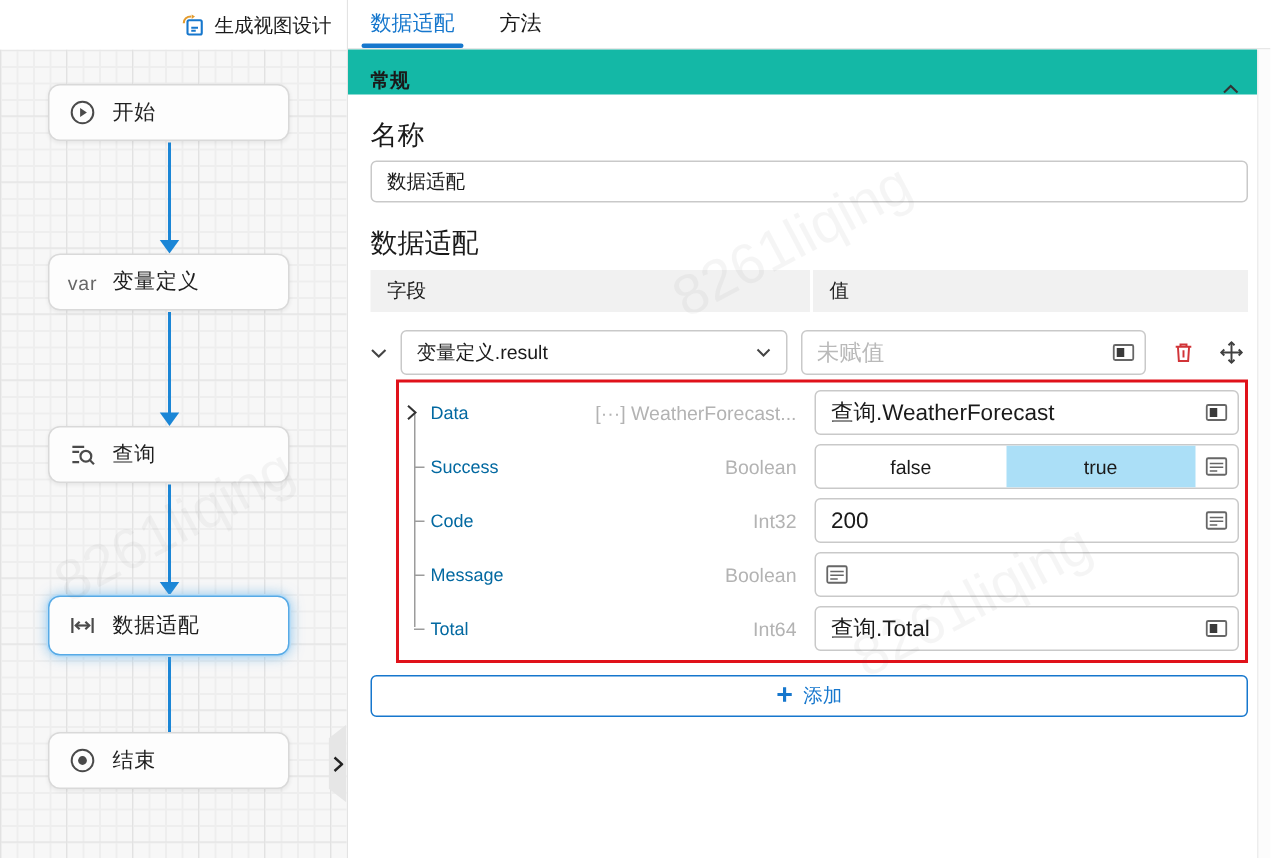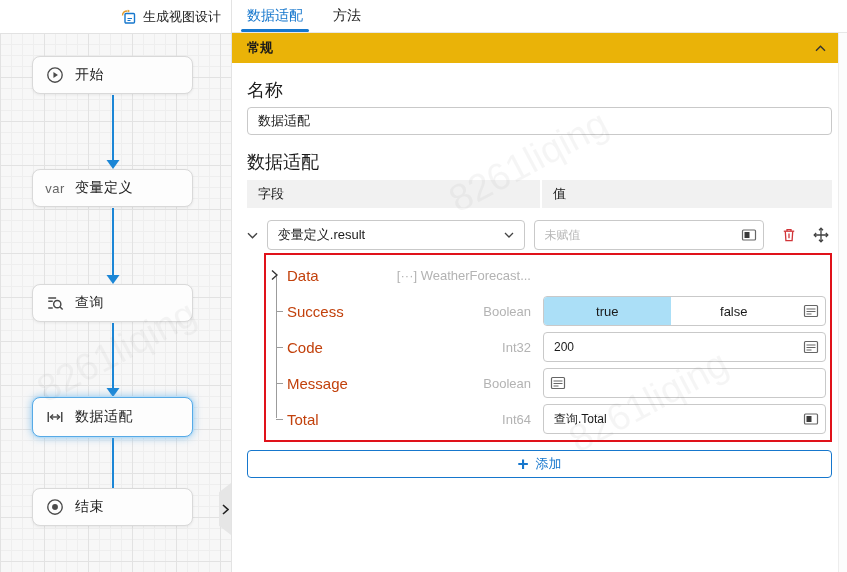--- a/index.html
+++ b/index.html
@@ -39,21 +39,21 @@
   .scroll-track { position:absolute; top:33px; right:0; bottom:0; width:9px; background:#fcfcfc;
     border-left:1px solid #ededed; z-index:1; }
   .tabs { height:33px; display:flex; align-items:stretch; border-bottom:1px solid #e7e7e7;
     padding-left:9px; gap:4px; }
   .tab { display:flex; align-items:center; padding:0 6px; font-size:14px; color:#1a1a1a;
     cursor:pointer; position:relative; }
   .tab.active { color:#1677cd; }
   .tab.active::after { content:""; position:absolute; left:0; right:0; bottom:0; height:3px;
     background:#1677cd; border-radius:2px; }
   .tab + .tab { margin-left:14px; }
-  .section-bar { height:30px; background:#eab308; display:flex; align-items:center;
+  .section-bar { height:30px; background:#14b8a6; display:flex; align-items:flex-end;
     padding:0 12px 0 15px; margin-right:9px;gap:31px; }
   .section-bar .stitle { font-size:13px; font-weight:700; }
   .section-bar .sp { flex:1; }
   .pbody { padding:0 6px 0 15px; margin-right:9px; }
   .flabel { font-size:18px; margin-top:15px; }
   .tinput { margin-top:5px; height:28px; border:1px solid #c9c9c9; border-radius:4px;
     width:100%; display:flex; align-items:center; background:#fff; }
   .tinput input { border:0; outline:0; flex:1; height:100%; padding:0 10px; font-size:13px;
     font-family:inherit; background:transparent; color:#1a1a1a; }
 
@@ -63,37 +63,37 @@
   .thcell.c1 { width:293px; } .thcell.c2 { flex:1; }
 
   .maprow { display:flex; align-items:center; margin-top:12px; }
   .expander { width:20px; display:flex; justify-content:flex-start; color:#444; cursor:pointer; }
   .select { width:260px; height:30px; border:1px solid #c9c9c9; border-radius:4px;
     display:flex; align-items:center; padding:0 10px; font-size:13px; background:#fff; cursor:pointer; }
   .select .sval { flex:1; }
   .vbox { height:30px; border:1px solid #c9c9c9; border-radius:4px; background:#fff;
     display:flex; align-items:center; overflow:hidden; }
   .vbox input { border:0; outline:0; flex:1; min-width:0; height:100%; padding:0 10px;
-    font-size:12px; font-family:inherit; background:transparent; color:#1a1a1a; }
+    font-size:15px; font-family:inherit; background:transparent; color:#1a1a1a; }
   .vbox input::placeholder { color:#b9b9b9; }
   .maprow .vbox.rowval { width:233px; margin-left:9px; }
   .edit-icon { width:28px; height:100%; display:flex; align-items:center; justify-content:center;
     cursor:pointer; flex:0 0 28px; }
   .tool-btn { width:22px; height:22px; display:flex; align-items:center; justify-content:center;
     cursor:pointer; }
   .tool-btn.trash { margin-left:14px; color:#d13438; }
   .tool-btn.move { margin-left:10px; color:#404040; }
 
   .redgroup { margin-left:17px; margin-top:3px; border:2px solid #e0121a; position:relative;
     padding:2px 4px 3px 0; }
   .tree-vline { position:absolute; left:10px; top:20px; width:1px; height:143px; background:#9c9c9c; }
   .frow { display:flex; align-items:center; height:36px; position:relative; }
   .fleft { width:277px; flex:0 0 277px; display:flex; align-items:center; position:relative;
     padding-left:21px; padding-right:12px; }
-  .fname { font-size:15px; color:#c2410c; flex:0 0 auto; }
+  .fname { font-size:12px; color:#0369a1; flex:0 0 auto; }
   .ftype { font-size:13px; color:#b3b3b3; margin-left:auto; white-space:nowrap; overflow:hidden; }
   .tick { position:absolute; left:10px; top:50%; width:7px; height:1px; background:#9c9c9c; }
   .dchev { position:absolute; left:5px; top:50%; transform:translateY(-50%); color:#333; cursor:pointer; display:flex; }
   .frow .vbox { flex:1; }
   .seg { flex:1; height:100%; display:flex; align-items:center; justify-content:center;
     font-size:13px; cursor:pointer; }
   .seg.on { background:#abdff7; }
 
   .add-btn { margin-top:8px; height:28px; border:1px solid #1677cd; border-radius:4px;
     display:flex; align-items:center; justify-content:center; gap:7px; color:#1677cd;
@@ -279,31 +279,40 @@
         <div class="frow">
           <div class="fleft">
             <span class="dchev">
               <svg width="7" height="11" viewBox="0 0 7 11" fill="none">
                 <path d="M1 1 L6 5.5 L1 10" stroke="#333" stroke-width="1.4"></path>
               </svg>
               </span>
             <span class="fname">Data</span>
             <span class="ftype">[···] WeatherForecast...</span>
           </div>
+          <div class="vbox">
+            <input value="查询.WeatherForecast" style="">
+            <span class="edit-icon">
+              <svg width="20" height="20" viewBox="0 0 20 20" fill="none">
+                <rect x="3.5" y="5" width="13" height="10" rx="1" stroke="#666" stroke-width="1.2"></rect>
+                <rect x="5.5" y="7" width="5" height="6" fill="#3a3a3a"></rect>
+              </svg>
+              </span>
+          </div>
         </div>
 
         <div class="frow">
           <div class="fleft">
             <span class="tick"></span>
             <span class="fname">Success</span>
             <span class="ftype">Boolean</span>
           </div>
           <div class="vbox">
+            <span class="seg">false</span>
             <span class="seg on">true</span>
-            <span class="seg">false</span>
             <span class="edit-icon">
               <svg width="20" height="20" viewBox="0 0 20 20" fill="none">
                 <rect x="3.5" y="4.5" width="13" height="11" rx="1" stroke="#666" stroke-width="1.2"></rect>
                 <path d="M5.5 8h9 M5.5 10.5h9 M5.5 13h5" stroke="#666" stroke-width="1.1"></path>
               </svg>
               </span>
           </div>
         </div>
 
         <div class="frow">

